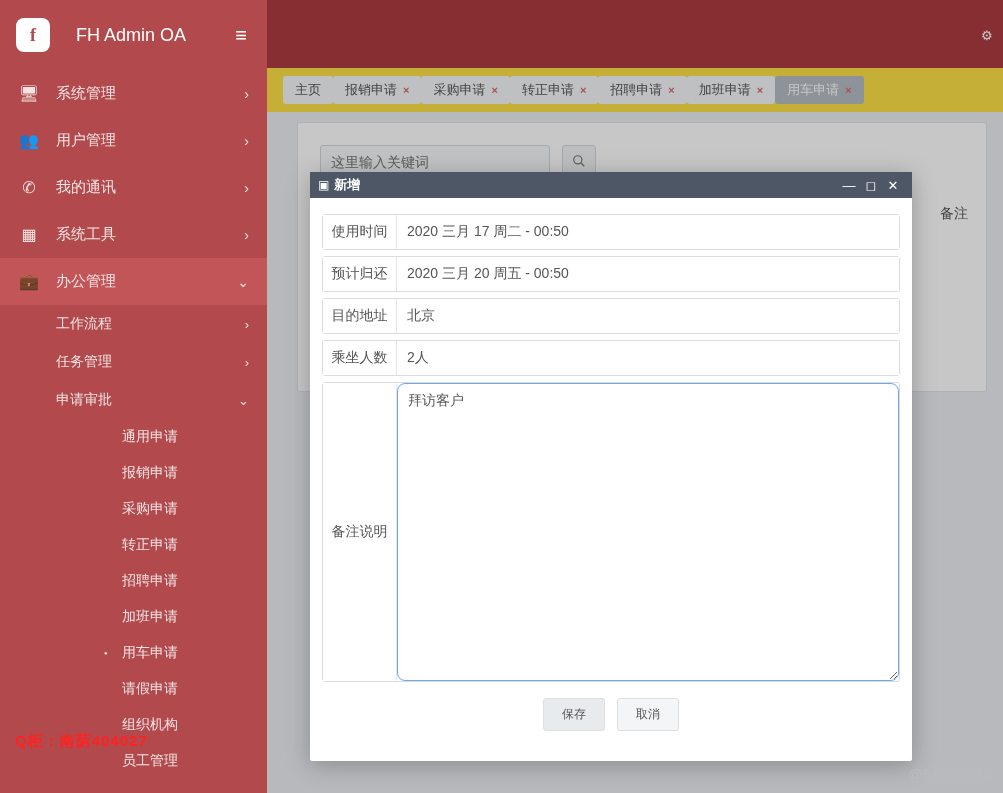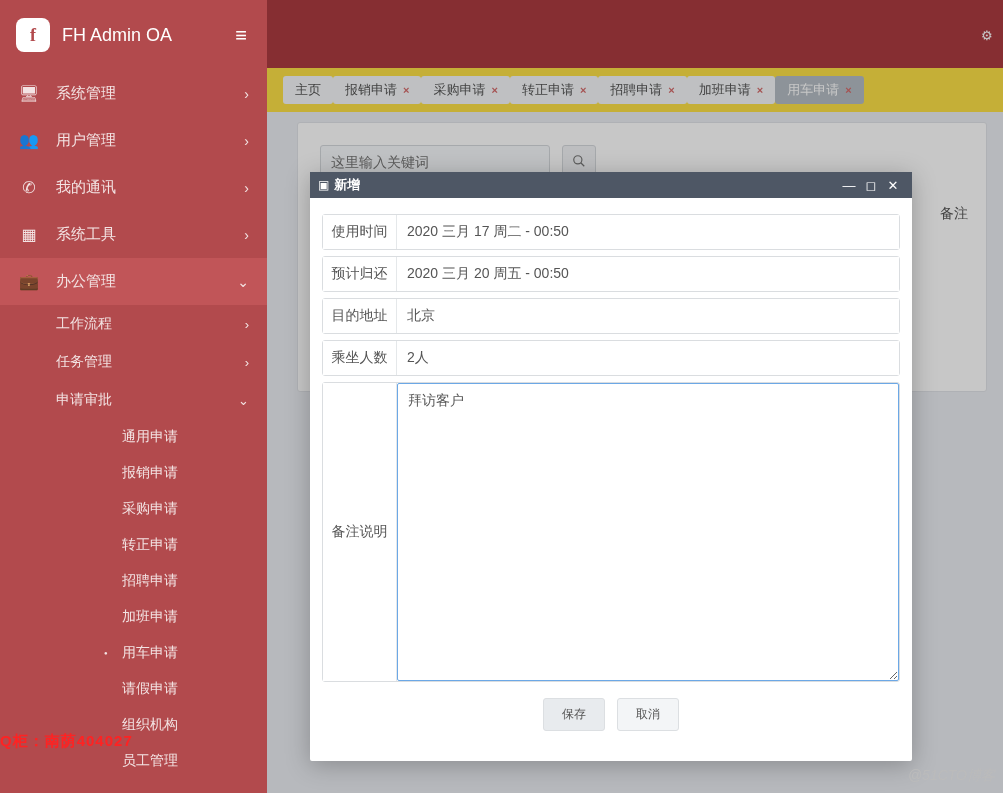--- a/index.html
+++ b/index.html
@@ -41,21 +41,21 @@
       background: #fff;
       border-radius: 8px;
       display: flex;
       align-items: center;
       justify-content: center;
       color: #B24A4D;
       font-weight: bold;
       margin-right: 12px;
       font-family: cursive;
     }
-    .brand-title { flex: 1; white-space: nowrap; }
+    .brand-title { flex: 1; white-space: nowrap; margin-left: 14px; }
     .brand-menu {
       font-size: 20px;
       color: #fff;
       padding: 4px;
       cursor: pointer;
     }
     .nav-item {
       display: flex;
       align-items: center;
       padding: 14px 18px;
@@ -98,21 +98,21 @@
     }
     .subsub-item .bullet {
       width: 10px; margin-right: 8px;
       font-size: 6px;
       color: #f3e3e3;
       visibility: hidden;
     }
     .subsub-item.current .bullet { visibility: visible; }
     .overlay-text {
       position: absolute;
-      left: 0;
+      left: 15px;
       top: 732px;
       color: #ff2222;
       font-size: 15px;
       font-weight: bold;
       z-index: 5;
       letter-spacing: 1px;
     }
     .content {
       position: absolute;
       left: 267px; top: 68px;
@@ -258,21 +258,21 @@
     }
     .form-textarea-row .form-label {
       display: flex;
       align-items: center;
       justify-content: center;
     }
     .form-textarea {
       flex: 1;
       min-height: 298px;
       border: 1px solid #6ca8e6;
-      border-radius: 2px;
+      border-radius: 8px;
       margin: 0;
       padding: 8px 10px;
       font-size: 14px;
       color: #555;
       font-family: inherit;
       resize: both;
       outline: none;
     }
     .modal-footer {
       display: flex;

